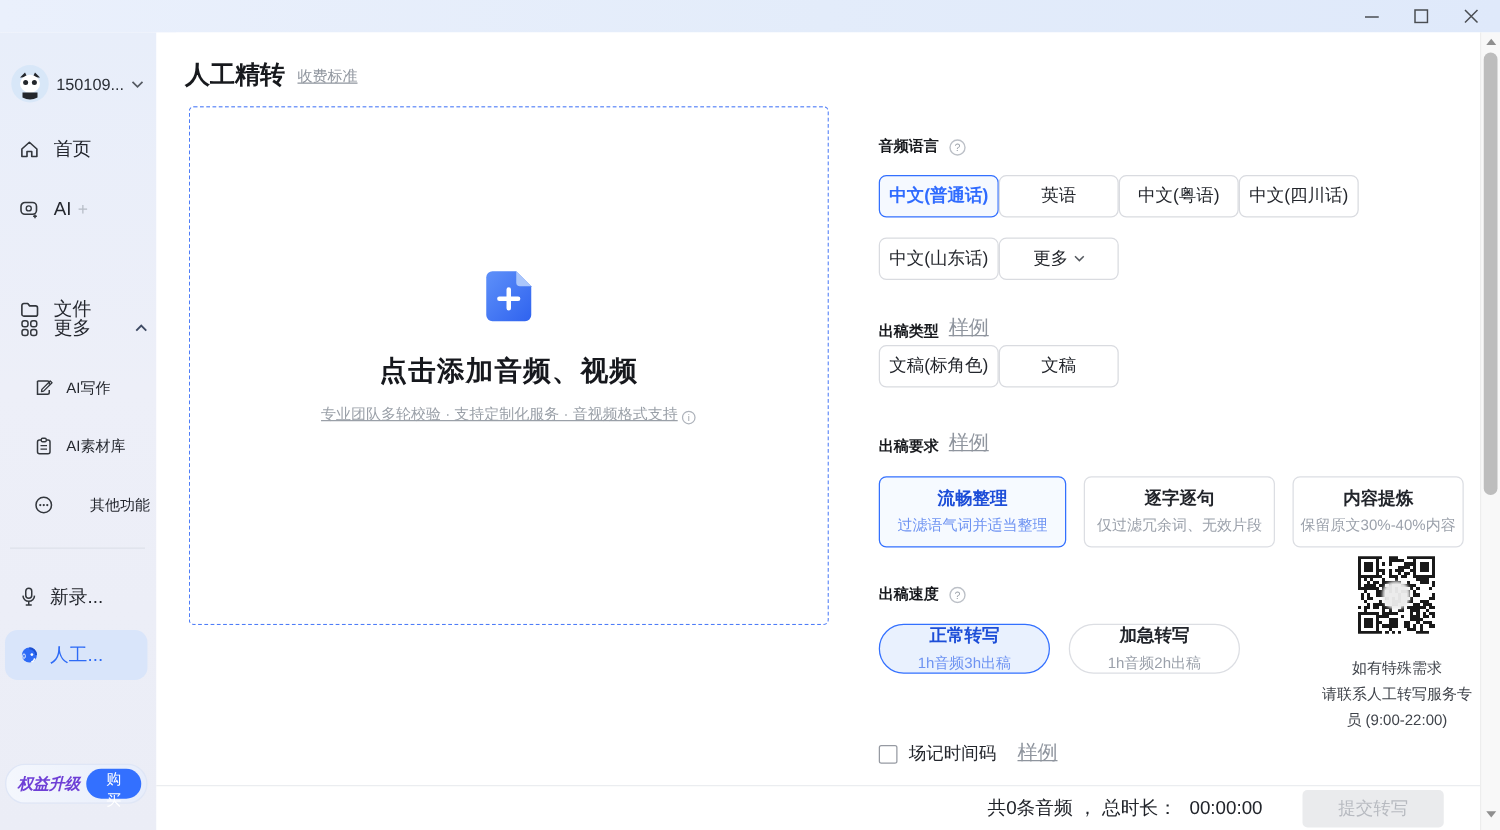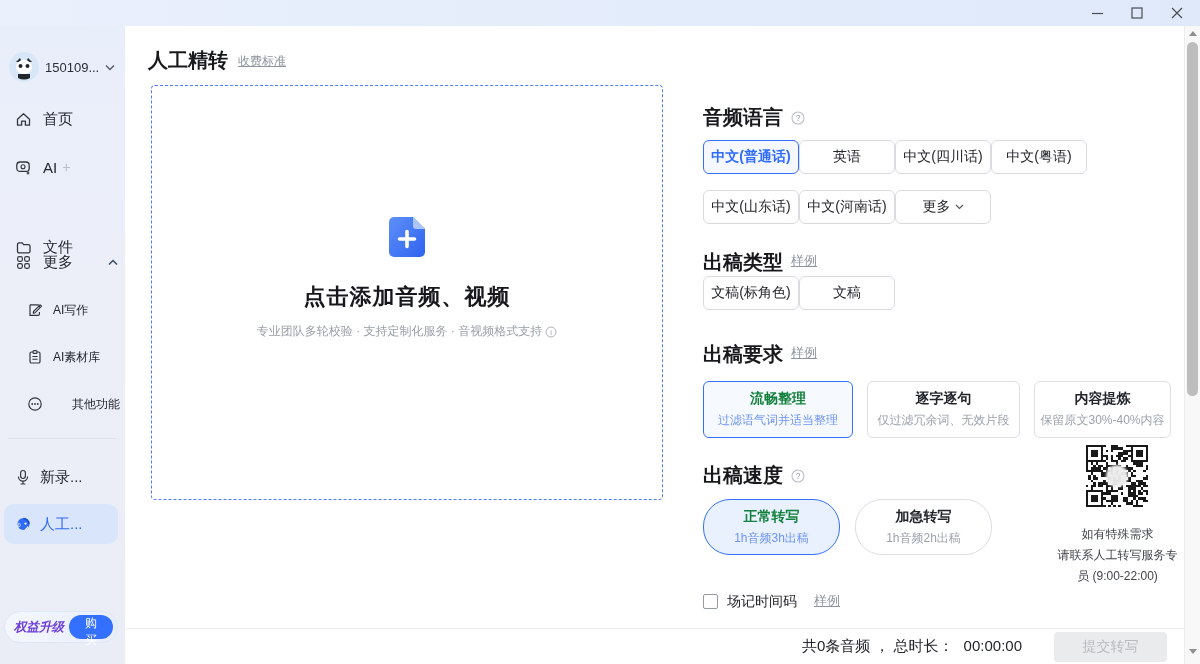--- a/index.html
+++ b/index.html
@@ -35,63 +35,63 @@
   
   .main{position:absolute;left:125px;top:26px;width:1059px;height:602px;background:#fff;}
   .page-header{position:absolute;left:23px;top:22px;display:flex;align-items:flex-end;gap:10px;}
   .page-title{font-size:20px;font-weight:700;color:#17191d;margin:0;line-height:24px;}
   .fee-link{font-size:12px;color:#8f959e;text-decoration:underline;cursor:pointer;padding-bottom:2px;}
 
   .upload{position:absolute;left:26px;top:59px;width:512px;height:415px;border:1px dashed #4e7df8;border-radius:4px;
     background:#fff;box-sizing:border-box;display:flex;flex-direction:column;align-items:center;cursor:pointer;}
   .upload-icon{margin-top:128px;}
   .upload-heading{margin-top:22px;font-size:22px;font-weight:700;color:#16181d;letter-spacing:1px;}
-  .upload-sub{margin-top:11px;font-size:12px;color:#9aa0a8;display:flex;align-items:center;gap:3px;}
+  .upload-sub{margin-top:11px;font-size:12px;color:#9aa0a8;display:flex;align-items:flex-end;gap:3px;text-decoration:underline;}
   .security-row{position:absolute;bottom:22px;left:0;width:100%;display:flex;align-items:center;justify-content:center;gap:5px;
     font-size:12px;color:#6b7078;}
 
   
   .panel{position:absolute;left:575px;top:0;width:475px;height:602px;}
   .sec-h{position:absolute;left:3px;display:flex;align-items:flex-end;gap:8px;}
-  .sec-h .t{font-size:20px;font-weight:700;color:#17191d;line-height:18px;}
-  .sample-link{font-size:13px;color:#8f959e;text-decoration:underline;cursor:pointer;padding-bottom:1px;}
+  .sec-h .t{font-size:12px;font-weight:700;color:#17191d;line-height:18px;}
+  .sample-link{font-size:16px;color:#8f959e;text-decoration:underline;cursor:pointer;padding-bottom:1px;}
   .qmark{padding-bottom:1px;}
   .chip-row{position:absolute;left:3px;display:flex;gap:0;}
   .chip{width:96px;height:34px;border:1px solid #d9dbe0;border-radius:6px;background:#fff;
     font-size:14px;color:#23262c;display:flex;align-items:center;justify-content:center;gap:4px;cursor:pointer;box-sizing:border-box;
     font-family:inherit;padding:0;}
   .chip.selected{border-color:#3370ff;color:#2f6bff;font-weight:700;background:#f5f9ff;}
   .bigchip{border:1px solid #dcdee3;border-radius:6px;background:#fff;display:flex;flex-direction:column;
     align-items:center;justify-content:center;gap:4px;cursor:pointer;box-sizing:border-box;font-family:inherit;padding:0;}
   .bigchip .bt{font-size:14px;font-weight:700;color:#22252b;}
   .bigchip .bd{font-size:12px;color:#9ba1ab;}
   .bigchip.selected{border-color:#3370ff;background:#f6faff;}
-  .bigchip.selected .bt{color:#15803d;}
+  .bigchip.selected .bt{color:#1d4ed8;}
   .bigchip.selected .bd{color:#6e93f2;}
   .req-row .bigchip{height:57px;}
   .req-row .bigchip:nth-child(1){width:150px;}
   .req-row .bigchip:nth-child(2){width:153px;}
   .req-row .bigchip:nth-child(3){width:137px;}
-  .speed-row .bigchip{height:56px;width:137px;border-radius:27px;}
+  .speed-row .bigchip{height:40px;width:137px;border-radius:27px;}
   .speed-row .bigchip.selected{background:#e9f1fe;}
   .tc-row{position:absolute;left:3px;top:566px;display:flex;align-items:center;gap:9px;font-size:14px;color:#23262c;}
   .checkbox{width:15px;height:15px;border:1px solid #969aa2;border-radius:2px;background:#fff;cursor:pointer;box-sizing:border-box;}
   .qr{position:absolute;left:386px;top:419px;width:62px;height:62px;}
   .qr svg{display:block;}
   .qr .blur{position:absolute;left:20px;top:20px;width:22px;height:22px;border-radius:45%;
     background:rgba(235,235,235,.96);filter:blur(1.3px);}
   .contact{position:absolute;left:340px;top:498px;width:155px;text-align:center;font-size:12px;color:#3f434a;line-height:21px;}
 
   
   .bottombar{position:absolute;left:125px;top:628px;width:1059px;height:36px;background:#fff;border-top:1px solid #ebedf0;
     display:flex;align-items:center;justify-content:flex-end;box-sizing:border-box;}
   .summary{font-size:15px;color:#22252b;}
   .summary .val{margin-left:10px;}
   .submit-btn{width:113px;height:30px;border:none;border-radius:4px;background:#eaebed;color:#b7bac0;
-    font-size:14px;margin-left:32px;margin-right:17px;cursor:not-allowed;font-family:inherit;}
+    font-size:14px;margin-left:32px;margin-right:29px;cursor:not-allowed;font-family:inherit;}
 
   
   .scrollbar{position:absolute;left:1184px;top:26px;width:16px;height:638px;background:#f8f8f8;border-left:1px solid #ededed;box-sizing:border-box;}
   .sb-arrow{position:absolute;left:0;width:15px;height:14px;display:flex;align-items:center;justify-content:center;cursor:pointer;}
   .sb-up{top:0;}
   .sb-down{bottom:6px;}
   .tri-up{width:0;height:0;border-left:4px solid transparent;border-right:4px solid transparent;border-bottom:5px solid #8f8f8f;}
   .tri-down{width:0;height:0;border-left:4px solid transparent;border-right:4px solid transparent;border-top:5px solid #8f8f8f;}
   .sb-thumb{position:absolute;left:2px;top:16px;width:11px;height:354px;background:#bdbdbd;border-radius:6px;cursor:pointer;}
 
@@ -296,26 +296,25 @@
         <span class="icon qmark">
           <svg width="14" height="14" viewBox="0 0 14 14">
               <circle cx="7" cy="7" r="6" fill="none" stroke="#bcc0c7" stroke-width="1.1"></circle>
               <text x="7" y="10" font-size="8.5" text-anchor="middle" fill="#9aa0a8" font-family="Liberation Sans,sans-serif">?</text>
             </svg>
         </span>
       </div>
       <div class="chip-row" style="top:114px;">
         <button class="chip selected">中文(普通话)</button>
         <button class="chip">英语</button>
+        <button class="chip">中文(粤语)</button>
         <button class="chip">中文(四川话)</button>
-        <button class="chip">中文(粤语)</button>
       </div>
       <div class="chip-row" style="top:164px;">
         <button class="chip">中文(山东话)</button>
-        <button class="chip">中文(河南话)</button>
         <button class="chip">
           <span>更多</span>
           <span class="icon">
             <svg width="9" height="6" viewBox="0 0 9 6">
                 <path d="M1 1 L4.5 4.5 L8 1" fill="none" stroke="#55595f" stroke-width="1.2"></path>
               </svg>
           </span>
         </button>
       </div>
 

